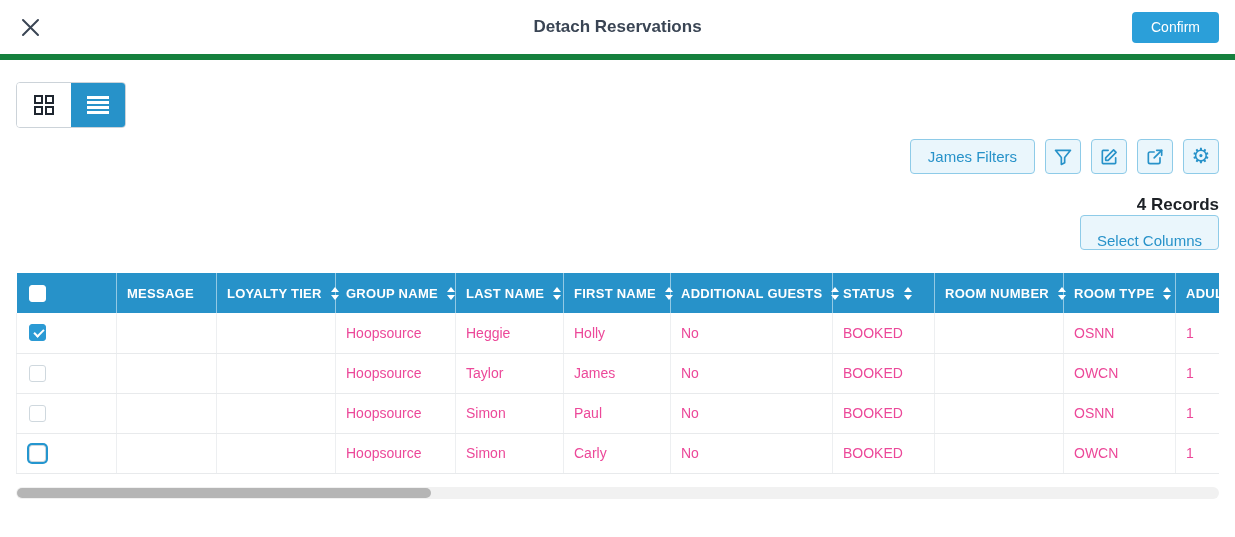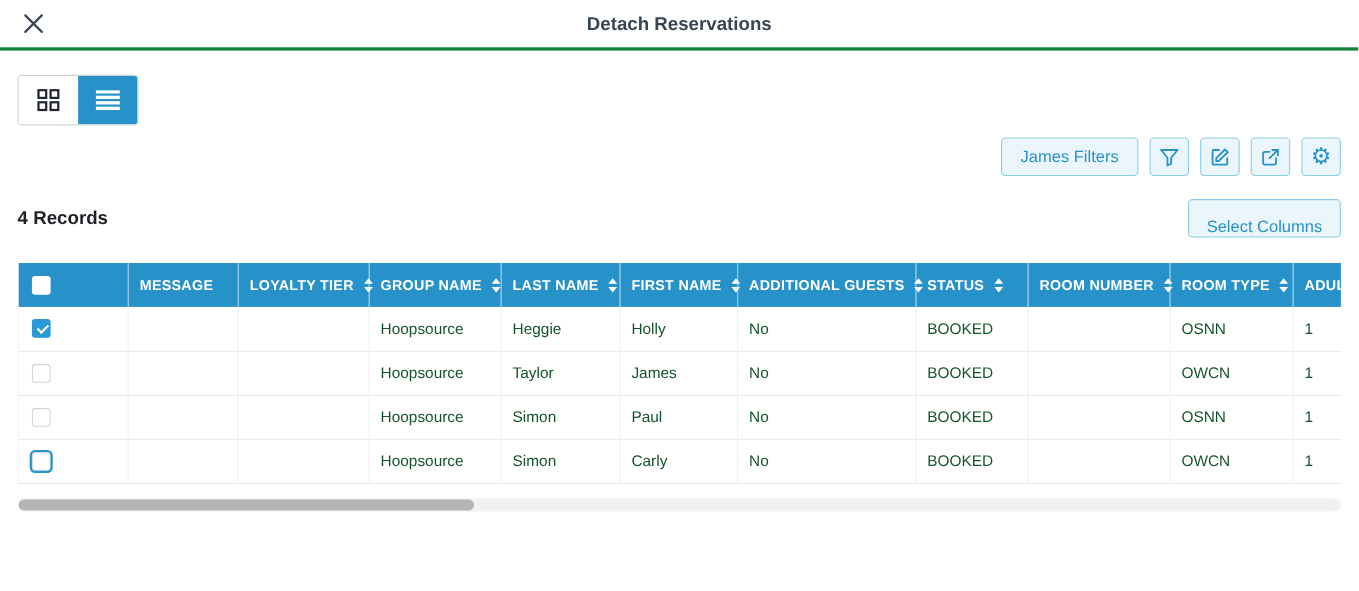--- a/index.html
+++ b/index.html
@@ -1,20 +1,20 @@
 <!DOCTYPE html>
 <html><head>
 <meta charset="utf-8">
 <style>
   * { margin:0; padding:0; box-sizing:border-box; }
   html,body { width:1235px; height:537px; background:#fff; overflow:hidden;
     font-family:"Liberation Sans","DejaVu Sans",sans-serif; }
 
   
-  .topbar { position:relative; height:46px; border-bottom:3px solid #15803d;
+  .topbar { position:relative; height:60px; border-bottom:6px solid #15803d;
     display:flex; align-items:center; padding:0 16px; background:#fff; }
   .close-btn { width:28px; height:28px; border:none; background:none; cursor:pointer;
     display:flex; align-items:center; justify-content:center; }
   .topbar-title { position:absolute; left:0; right:0; text-align:center;
     font-size:17px; font-weight:600; color:#3a4554; pointer-events:none; }
   .confirm-btn { margin-left:auto; background:#2b9fd9; color:#fff; border:none;
     border-radius:4px; height:31px; padding:0 19px; font-size:14px; cursor:pointer;
     font-family:inherit; position:relative; z-index:2; }
 
   
@@ -31,40 +31,40 @@
     padding:0 13px; font-size:15px; color:#333; font-family:inherit; outline:none; }
   .search-input::placeholder { color:#9aa5b1; }
   .actions { margin-left:auto; display:flex; align-items:center; gap:10px; }
   .lt-btn { background:#eaf6fc; border:1px solid #8ecbe8; border-radius:4px;
     color:#2792c9; font-size:15px; font-family:inherit; cursor:pointer; }
   .reset-btn { height:35px; padding:0 17px; }
   .icon-btn { width:36px; height:35px; display:flex; align-items:center; justify-content:center; padding:0; }
   .gear-glyph { font-size:21px; line-height:1; color:#2792c9;
     font-family:"DejaVu Sans",sans-serif; }
 
-  .records-row { margin-top:21px; display:flex; align-items:center; }
+  .records-row { margin-top:21px; display:flex; align-items:flex-end;flex-direction:column; }
   .records-count { font-size:17px; font-weight:bold; color:#1d2126; }
   .select-cols-btn { margin-left:auto; height:35px; padding:16px 16px; }
 
   
   .tbl-wrap { margin:23px 16px 0; width:1203px; overflow:hidden; }
   table { border-collapse:collapse; table-layout:fixed; }
   thead th { background:#2792c9; height:40px; text-align:left; padding:0 10px;
     border-right:1px solid rgba(255,255,255,.5); vertical-align:middle; }
   thead th:last-child { border-right:none; }
   .th-inner { display:flex; align-items:center; }
   .th-label { color:#fff; font-size:13px; font-weight:bold; letter-spacing:.02em;
     white-space:nowrap; }
   .sort { display:inline-flex; flex-direction:column; gap:3px; margin-left:9px; }
   .sort i { display:block; width:0; height:0;
     border-left:4.5px solid transparent; border-right:4.5px solid transparent; }
   .sort .up { border-bottom:5px solid #fff; }
   .sort .dn { border-top:5px solid #fff; }
 
-  tbody td { height:40px; background:#fff; font-size:14px; color:#14532d;
+  tbody td { height:40px; background:#fff; font-size:14px; color:#ec4899;
     padding:0 10px; border-bottom:1px solid #e8eaec; border-right:1px solid #edeff1;
     white-space:nowrap; overflow:hidden; vertical-align:middle; }
   tbody td:first-child { border-left:1px solid #edeff1; }
   thead th:first-child, tbody td:first-child { padding-left:12px; }
 
   
   .cb { width:17px; height:17px; border-radius:3px; background:#fff;
     border:1px solid #cfd8de; cursor:pointer; position:relative; }
   .cb.select-all { border:1px solid #fff; }
   .cb.checked { background:#2b9ad4; border-color:#2b9ad4; }
@@ -86,20 +86,21 @@
 
 <div class="topbar">
   <button class="close-btn">
     <span>
       <svg width="19" height="19" viewBox="0 0 19 19">
         <path d="M2 2 L17 17 M17 2 L2 17" stroke="#3a4554" stroke-width="2" stroke-linecap="round"></path>
       </svg>
     </span>
   </button>
   <div class="topbar-title">Detach Reservations</div>
+  <button class="confirm-btn">Confirm</button>
 </div>
 
 <div class="content">
   
   <div class="view-toggle">
     <button class="vt-btn">
       <span>
         <svg width="22" height="22" viewBox="0 0 22 22" fill="none" stroke="#1f2630" stroke-width="2">
           <rect x="2" y="2" width="7" height="7"></rect>
             <rect x="13" y="2" width="7" height="7"></rect>

